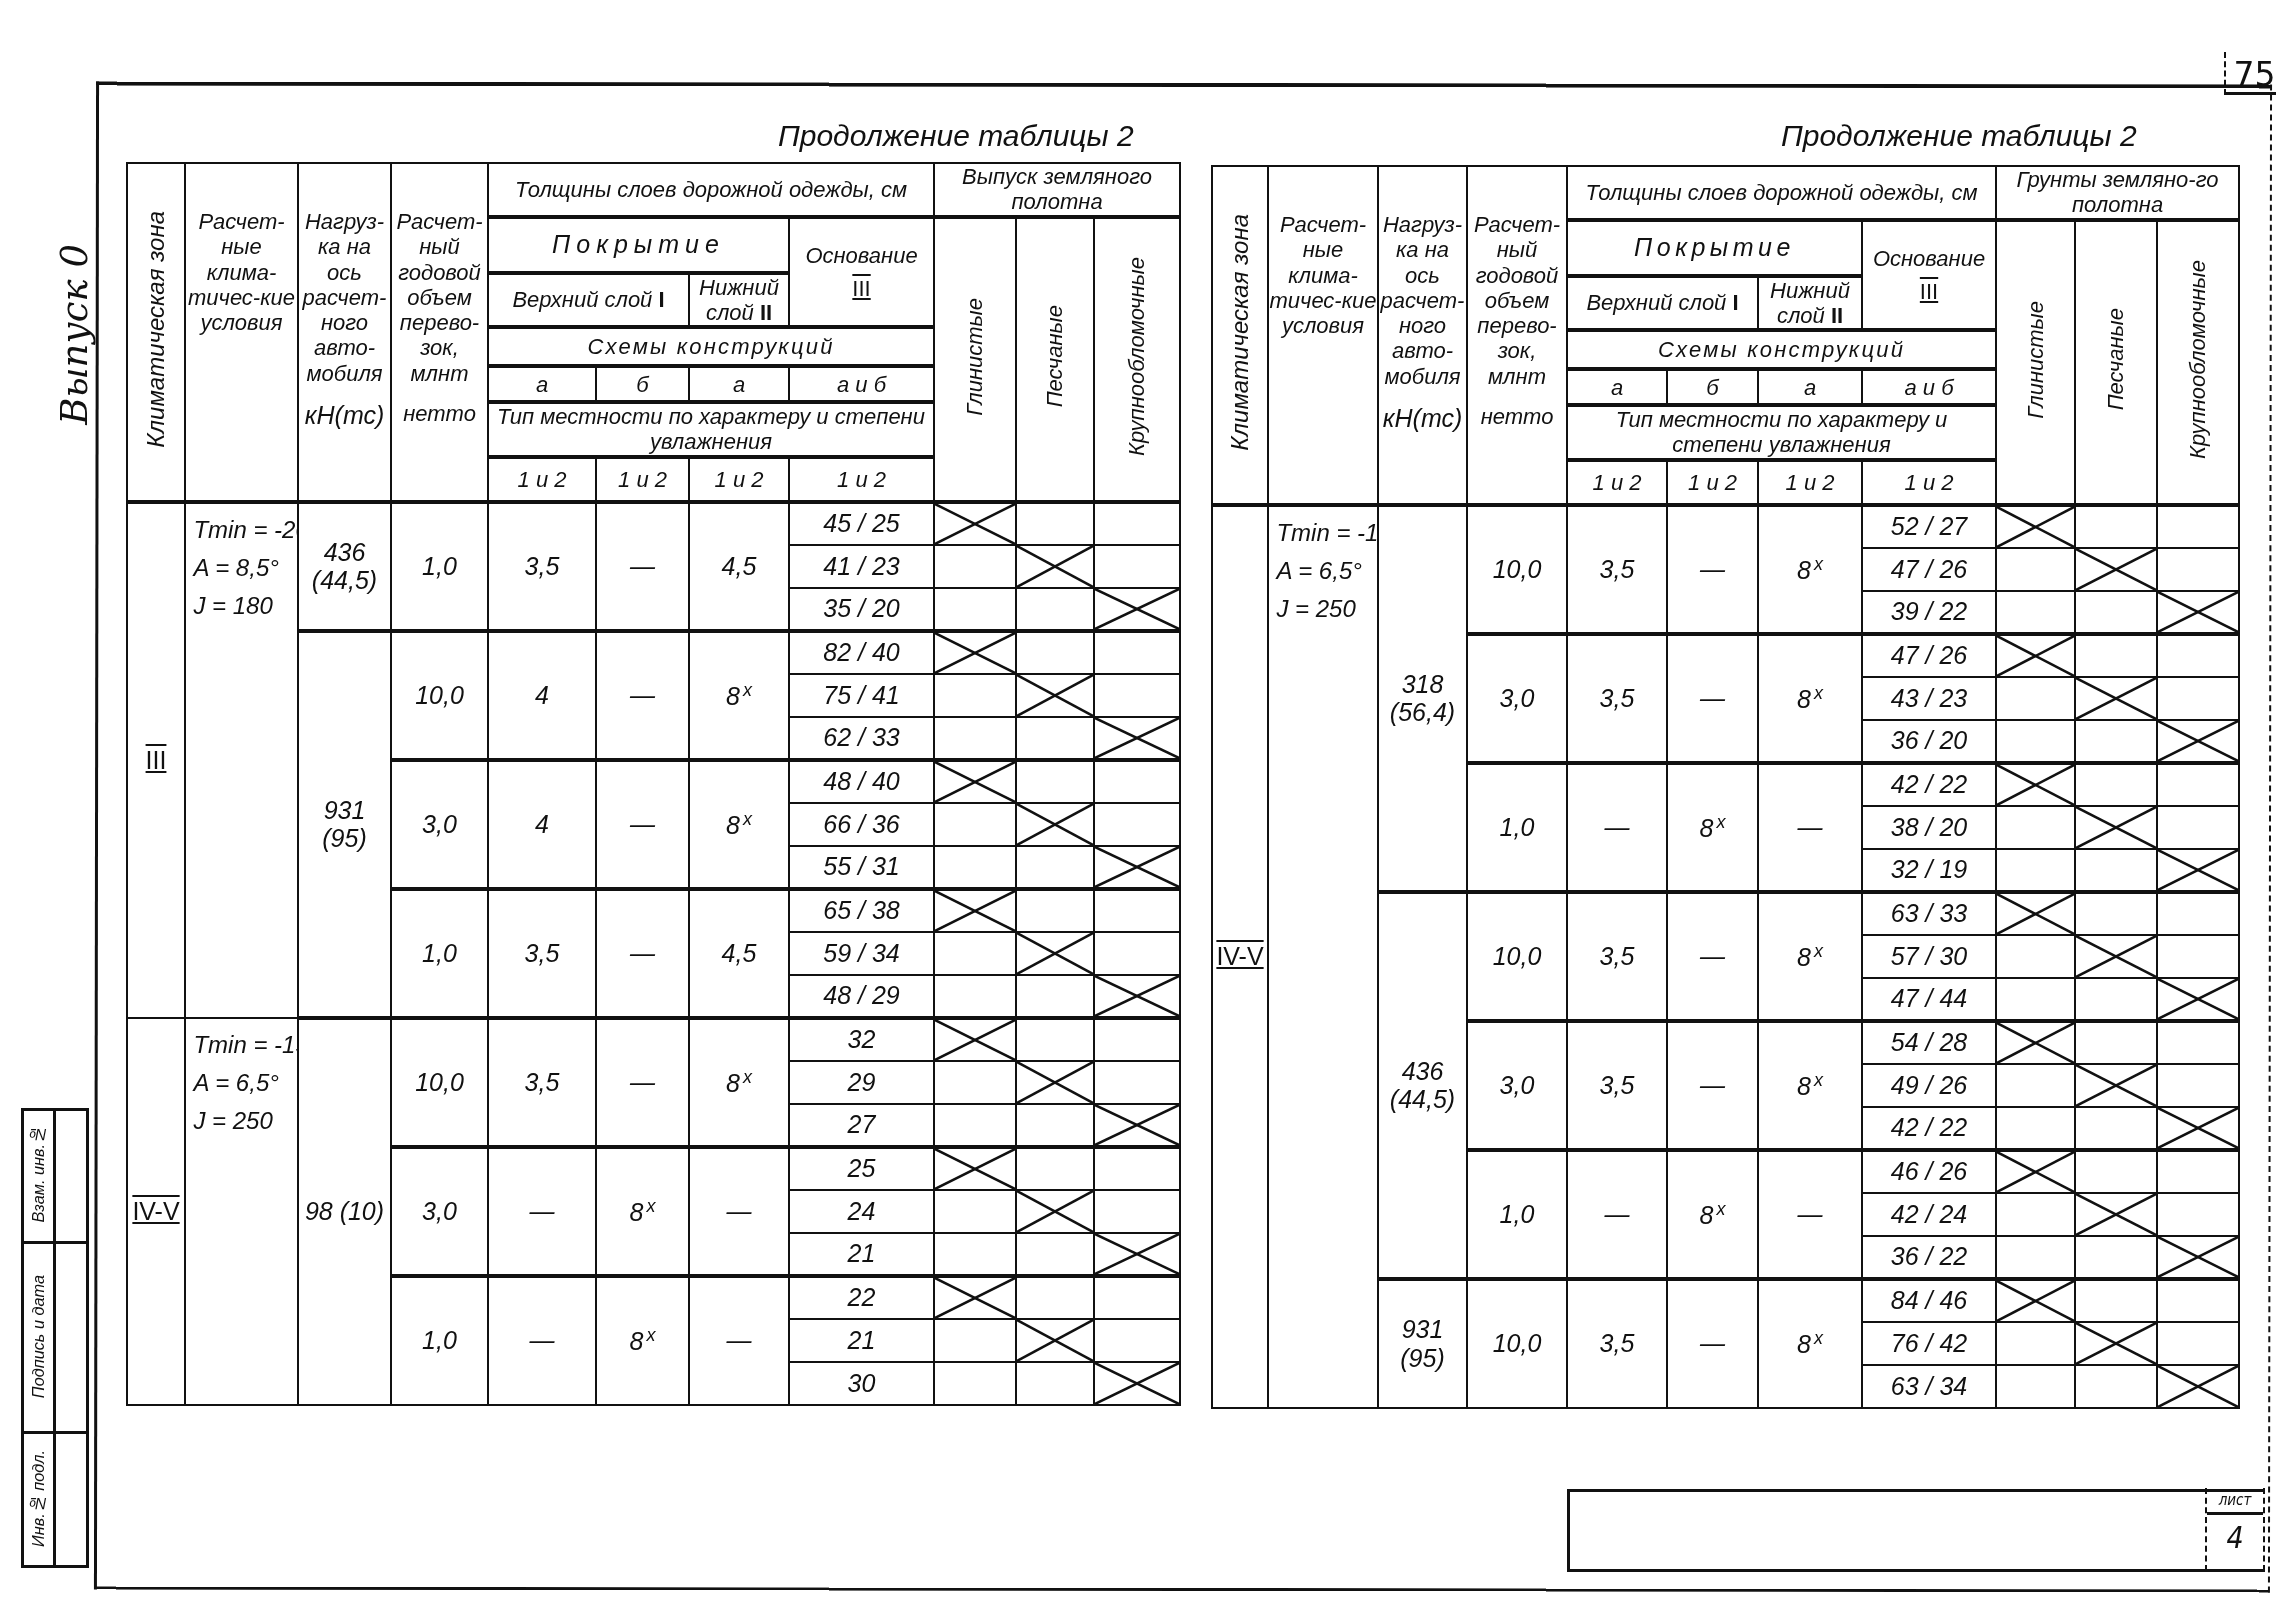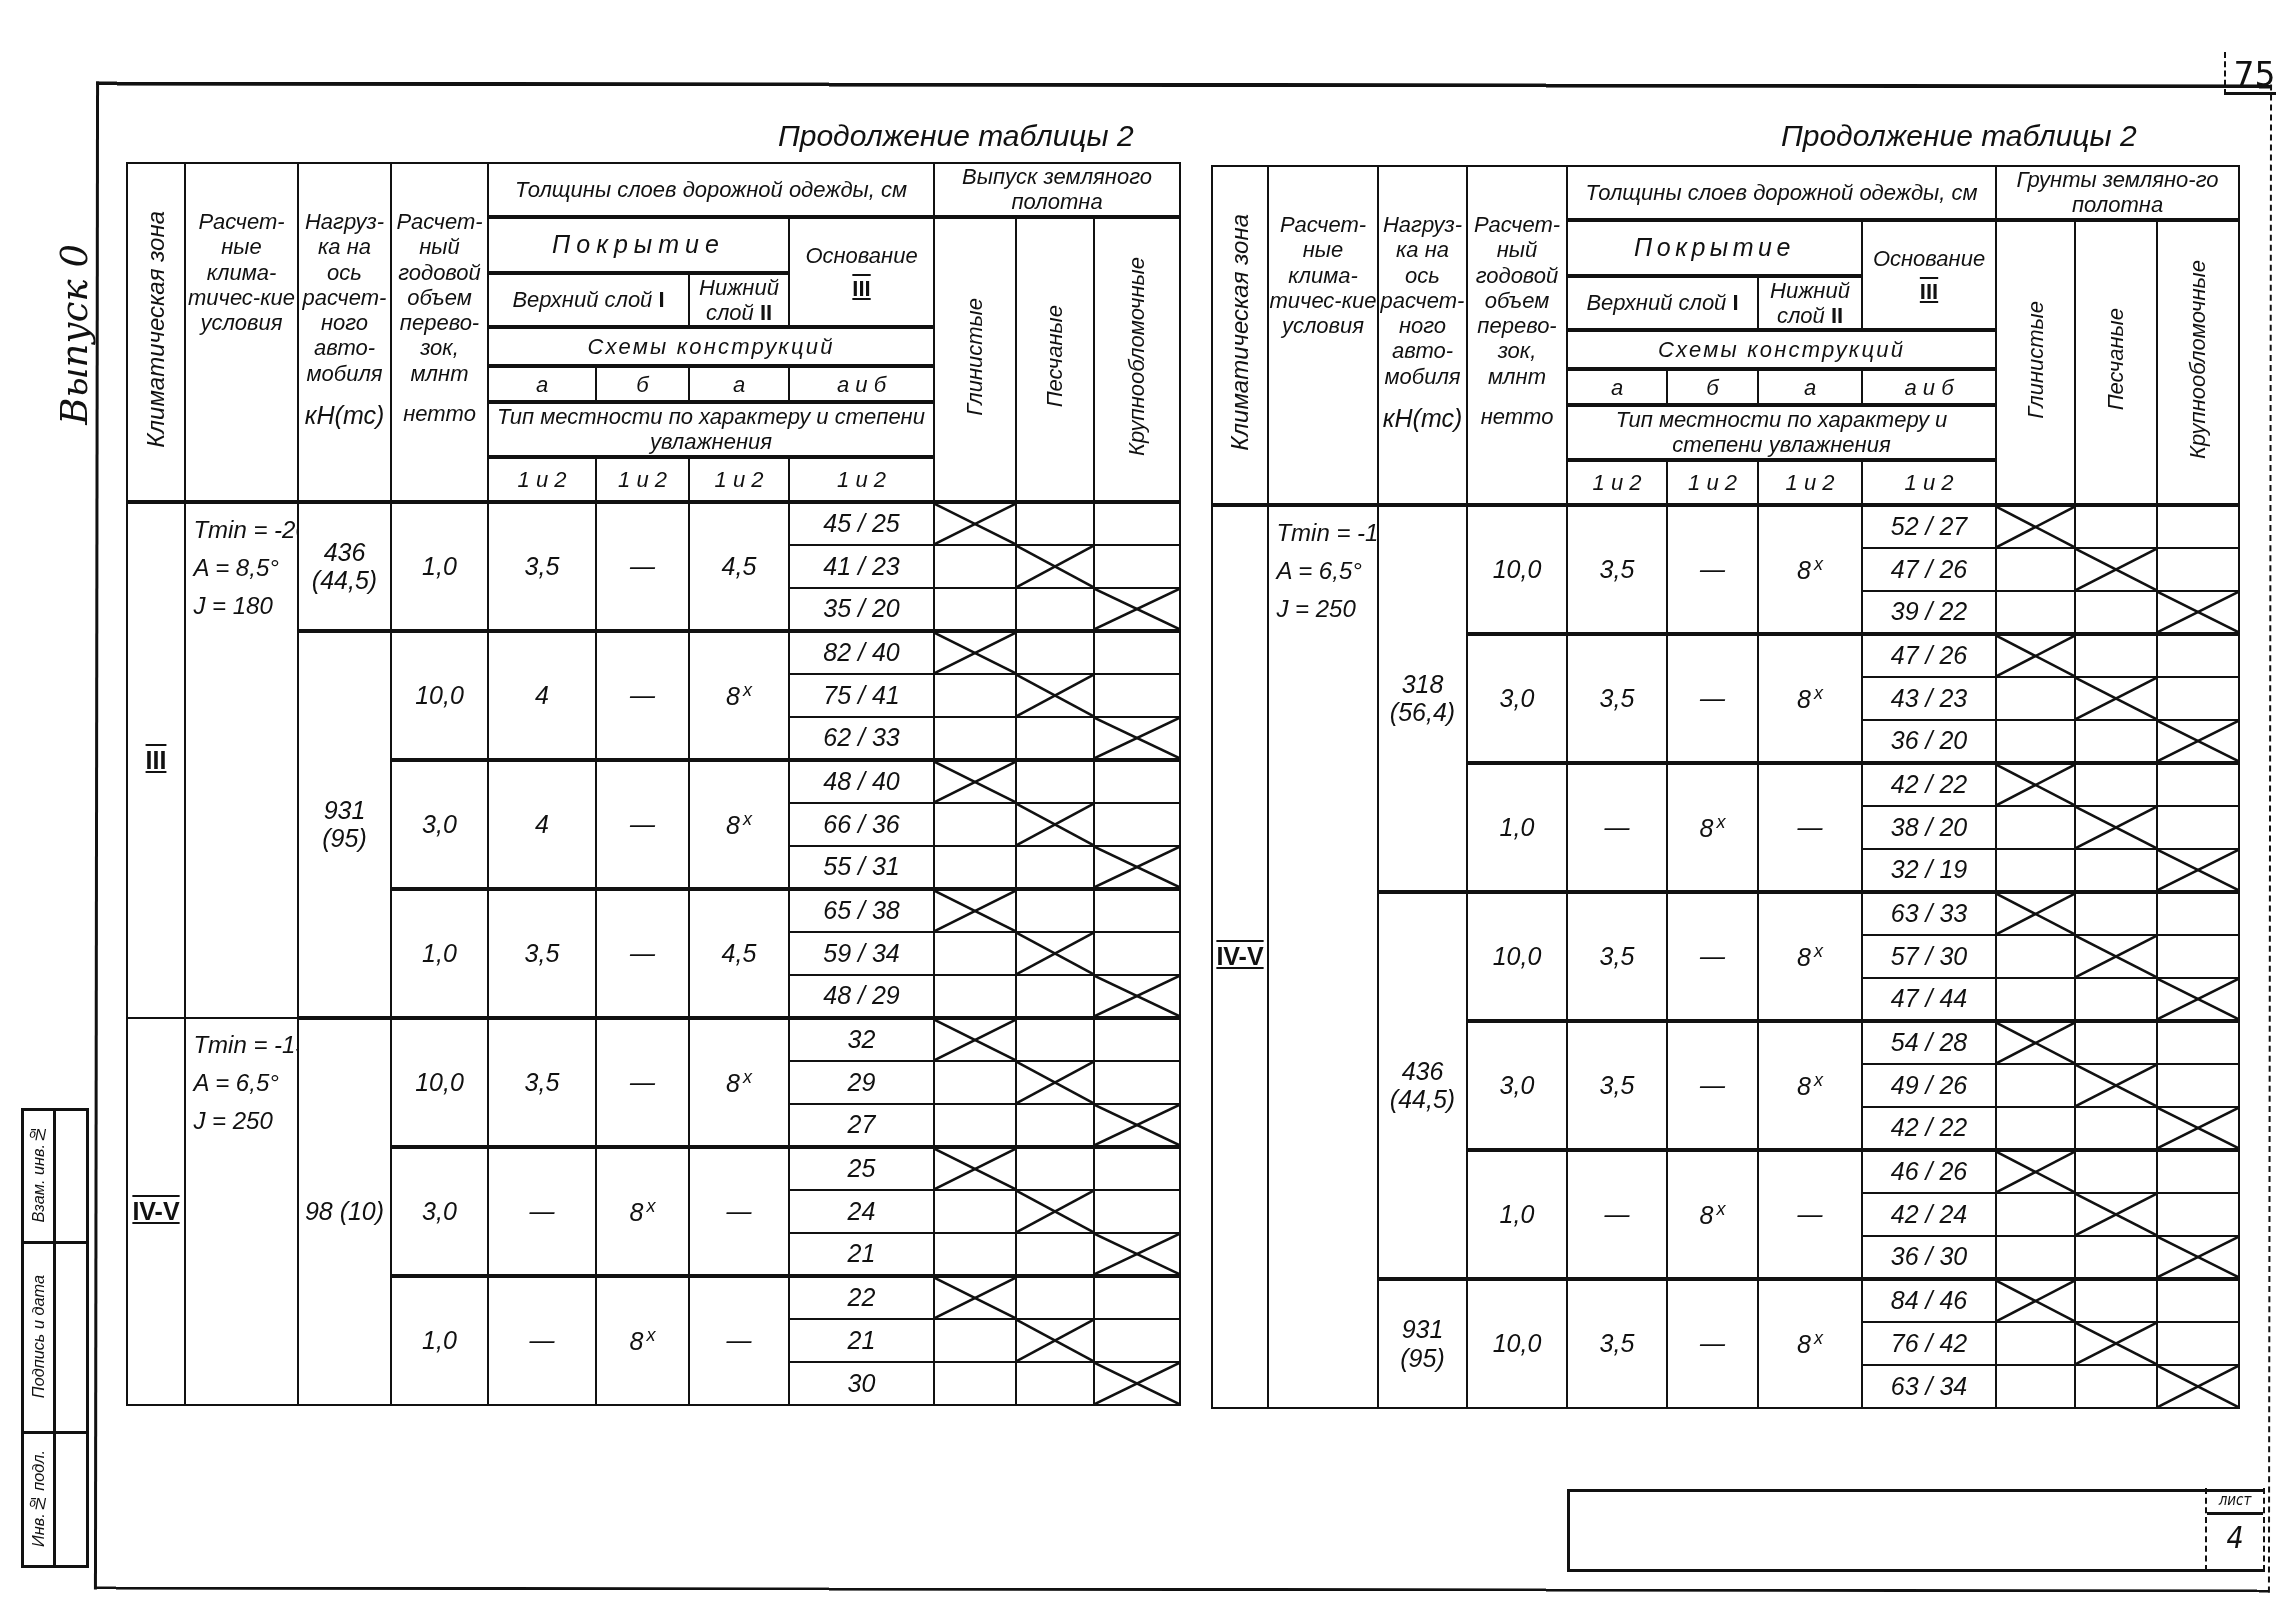--- a/index.html
+++ b/index.html
@@ -12,21 +12,21 @@
   table.doc td { border: 2.2px solid #111; padding: 0; text-align: center; vertical-align: middle;
                  font-family: "Liberation Sans", sans-serif; font-style: italic; font-size: 25px;
                  line-height: 1.15; position: relative; overflow: hidden; }
   table.doc td.th { font-size: 22px; }
   table.doc td.thick-b { border-bottom-width: 4.5px; }
   table.doc td.thick-t { border-top-width: 4.5px; }
   .vert { writing-mode: vertical-rl; transform: rotate(180deg); display: inline-block; white-space: nowrap; }
   .cross { position: absolute; inset: 0; }
   .cross svg { width: 100%; height: 100%; display: block; }
   .sup { font-size: 18px; vertical-align: super; margin-left: 3px; }
-  .zone { text-decoration: underline overline; font-style: normal; font-weight: bold; }
+  .zone { text-decoration: underline overline; font-style: normal; font-weight: normal; }
   .clim { text-align: left !important; vertical-align: top !important; padding: 12px 4.5px 0 7.4px !important; font-size: 24px !important; }
   .clim div { margin-bottom: 10.4px; white-space: nowrap; }
   .small { font-size: 19.3px; }
   .stamp td { border: 3px solid #111; }
 </style>
 </head>
 <body>
 
 <div class="abs" style="left:2224px; top:52px; width:52px; height:43px; border-left:2.2px dashed #111; border-bottom:3px solid #111;">
   <span style="position:absolute; left:7.4px; top:3px; font-size:33px; font-family:'DejaVu Sans',sans-serif;">75</span>
@@ -758,21 +758,21 @@
           <div class="cross">
             <svg viewBox="0 0 100 100" preserveAspectRatio="none">
               <line x1="0" y1="0" x2="100" y2="100" stroke="#111" stroke-width="2.5" vector-effect="non-scaling-stroke"></line>
               <line x1="100" y1="0" x2="0" y2="100" stroke="#111" stroke-width="2.5" vector-effect="non-scaling-stroke"></line>
             </svg>
           </div>
         </td>
         <td></td>
       </tr>
       <tr style="height: 43px;">
-        <td><span>36 / 30</span></td>
+        <td><span>36 / 22</span></td>
         <td></td>
         <td></td>
         <td>
           <div class="cross">
             <svg viewBox="0 0 100 100" preserveAspectRatio="none">
               <line x1="0" y1="0" x2="100" y2="100" stroke="#111" stroke-width="2.5" vector-effect="non-scaling-stroke"></line>
               <line x1="100" y1="0" x2="0" y2="100" stroke="#111" stroke-width="2.5" vector-effect="non-scaling-stroke"></line>
             </svg>
           </div>
         </td>

